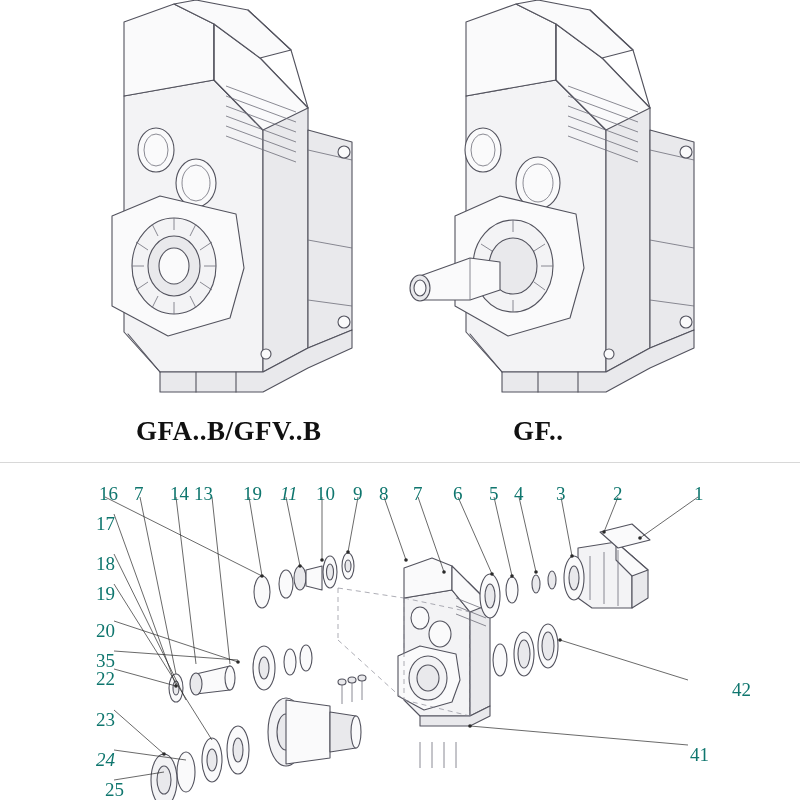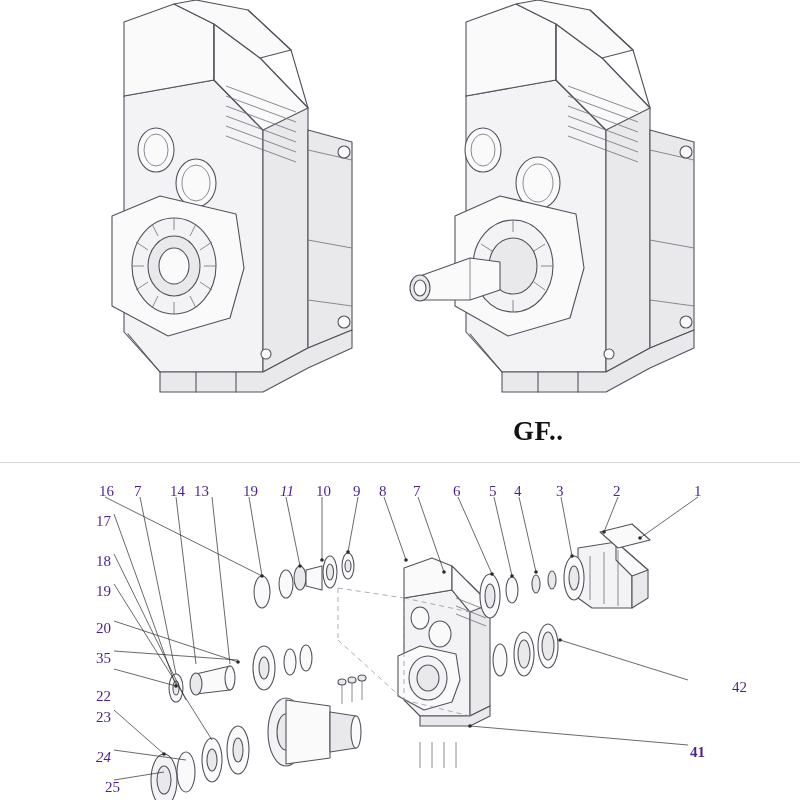--- a/index.html
+++ b/index.html
@@ -40,22 +40,22 @@
     left: 136px;
     top: 416px;
   }
   #caption-right {
     left: 513px;
     top: 416px;
   }
   .callout {
     position: absolute;
     font-family: "Liberation Serif", serif;
-    font-size: 15px;
-    color: #4c1d95;
+    font-size: 19px;
+    color: #0f766e;
     white-space: nowrap;
   }
   .divider-line {
     position: absolute;
     left: 0;
     top: 462px;
     width: 800px;
     height: 1px;
     background: #d8d8d8;
   }
@@ -325,20 +325,21 @@
         <circle cx="238" cy="662" r="1.8"></circle>
         <circle cx="164" cy="754" r="1.8"></circle>
         <circle cx="560" cy="640" r="1.8"></circle>
         <circle cx="470" cy="726" r="1.8"></circle>
       </g>
     </g>
   </svg>
 
   <div class="divider-line"></div>
 
+  <div class="caption" id="caption-left">GFA..B/GFV..B</div>
   <div class="caption" id="caption-right">GF..</div>
 
   <div id="callout-layer">
       <div class="callout" style="left: 99px; top: 483px;">16</div>
       <div class="callout" style="left: 134px; top: 483px;">7</div>
       <div class="callout" style="left: 170px; top: 483px;">14</div>
       <div class="callout" style="left: 194px; top: 483px;">13</div>
       <div class="callout" style="left: 243px; top: 483px;">19</div>
       <div class="callout" style="left: 280px; top: 483px; font-style: italic;">11</div>
       <div class="callout" style="left: 316px; top: 483px;">10</div>
@@ -349,21 +350,21 @@
       <div class="callout" style="left: 489px; top: 483px;">5</div>
       <div class="callout" style="left: 514px; top: 483px;">4</div>
       <div class="callout" style="left: 556px; top: 483px;">3</div>
       <div class="callout" style="left: 613px; top: 483px;">2</div>
       <div class="callout" style="left: 694px; top: 483px;">1</div>
       <div class="callout" style="left: 96px; top: 513px;">17</div>
       <div class="callout" style="left: 96px; top: 553px;">18</div>
       <div class="callout" style="left: 96px; top: 583px;">19</div>
       <div class="callout" style="left: 96px; top: 620px;">20</div>
       <div class="callout" style="left: 96px; top: 650px;">35</div>
-      <div class="callout" style="left: 96px; top: 668px; margin-top: 20px;">22</div>
+      <div class="callout" style="left: 96px; top: 668px;">22</div>
       <div class="callout" style="left: 96px; top: 709px;">23</div>
       <div class="callout" style="left: 96px; top: 749px; font-style: italic;">24</div>
       <div class="callout" style="left: 96px; top: 779px; margin-left: 9px;">25</div>
       <div class="callout" style="left: 690px; top: 679px; margin-left: 42px;">42</div>
-      <div class="callout" style="left: 690px; top: 744px; font-weight: bold;">41</div>
+      <div class="callout" style="left: 690px; top: 744px;">41</div>
     </div>
 
 </div>
 
 </body></html>

